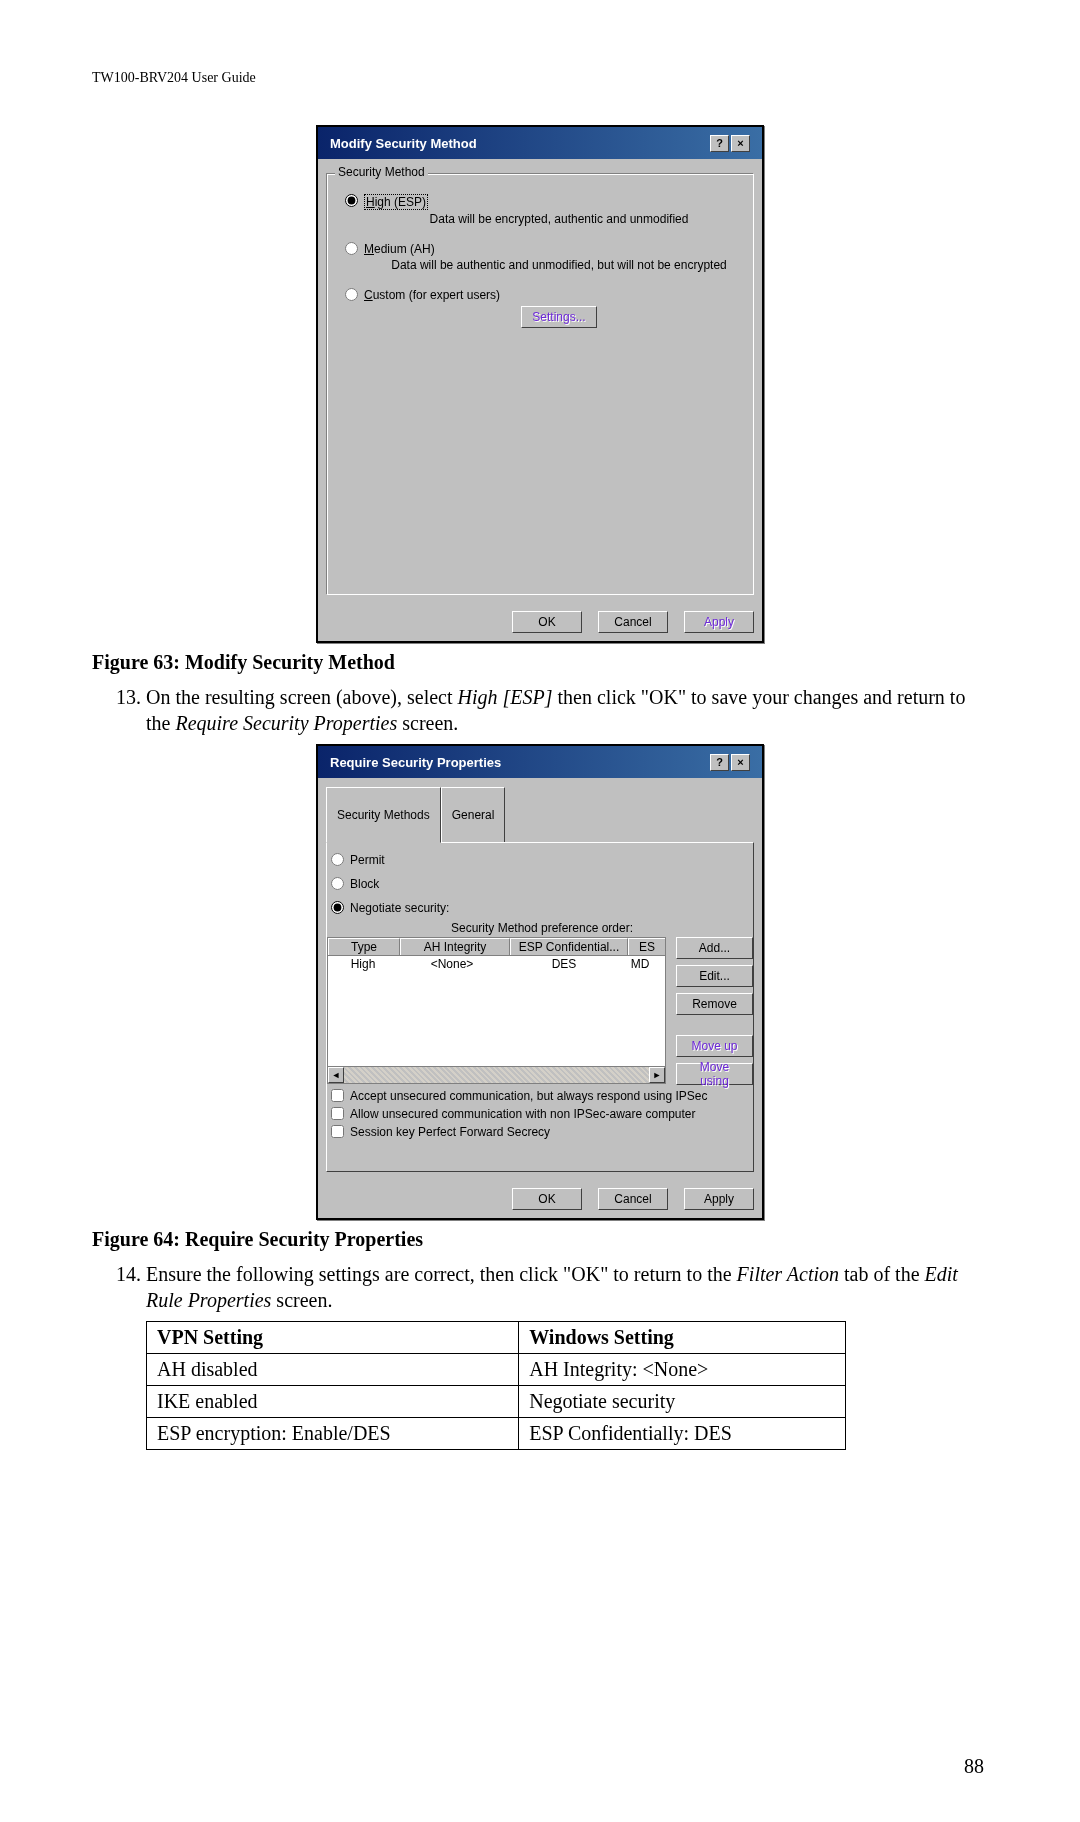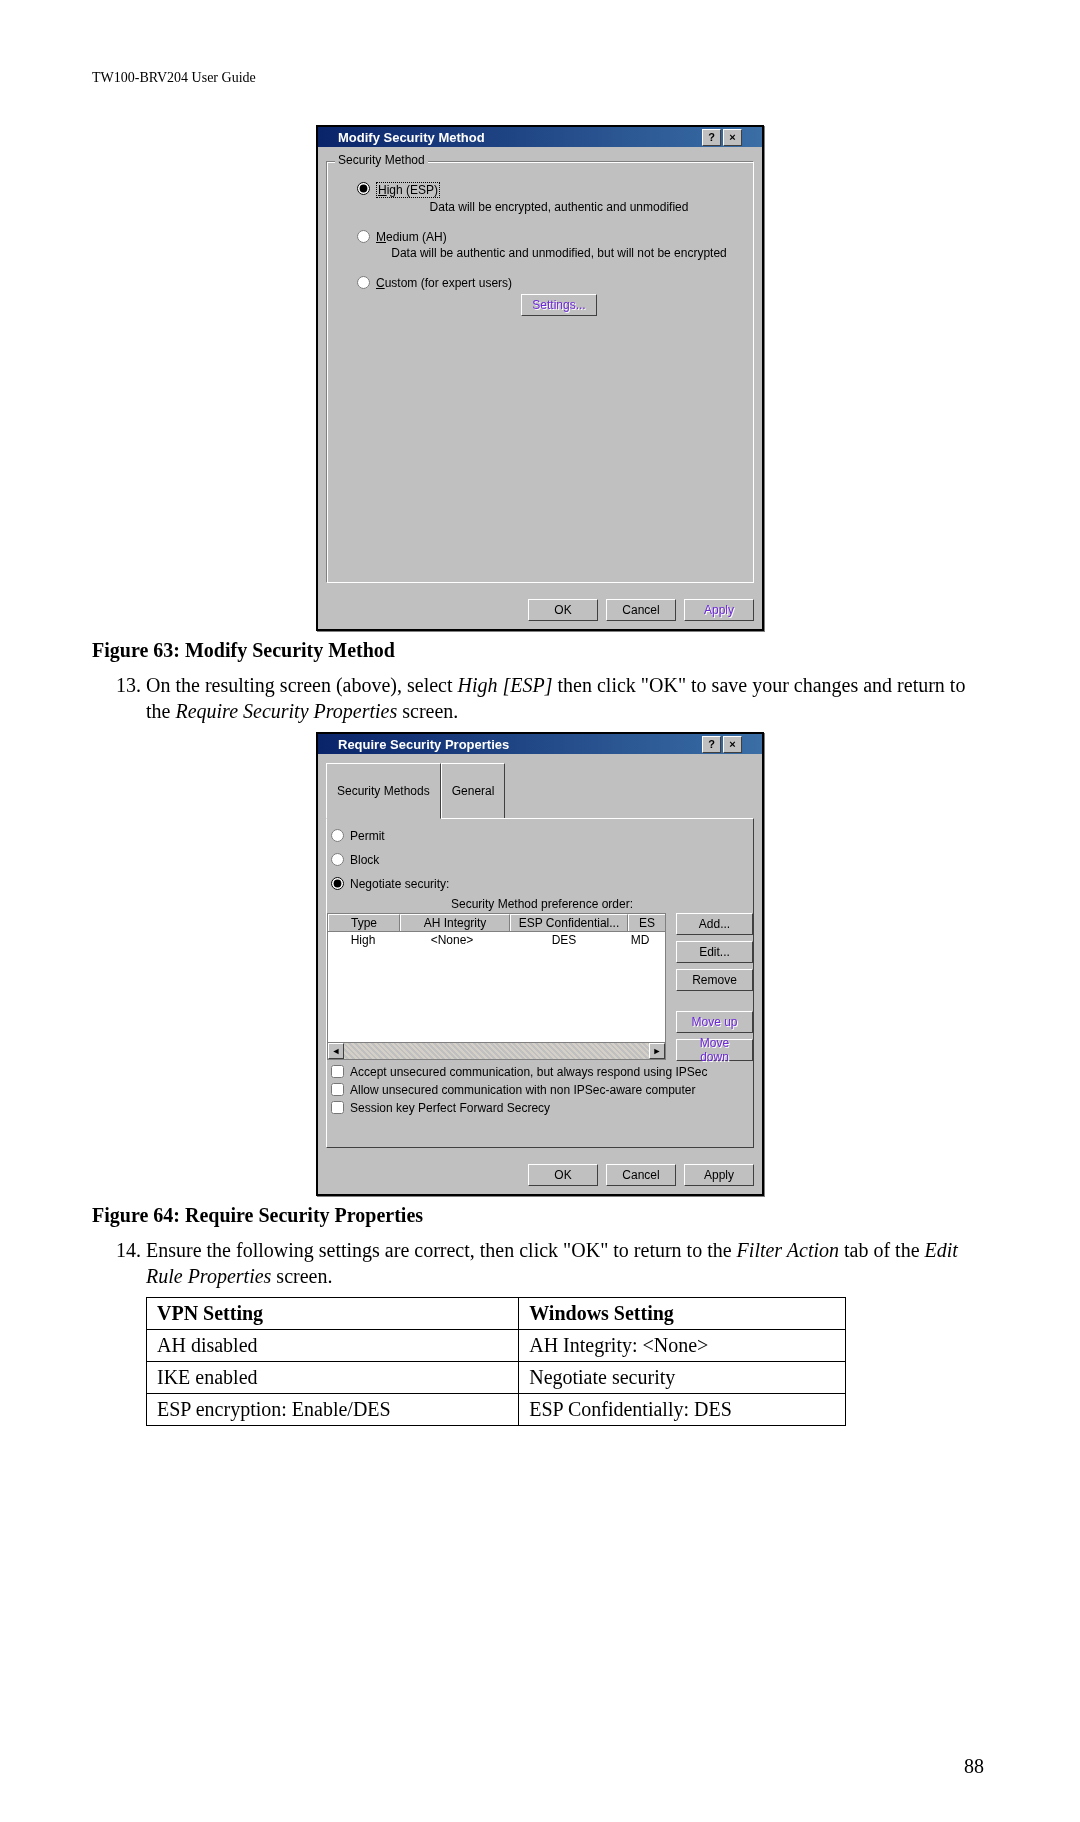--- a/index.html
+++ b/index.html
@@ -34,59 +34,59 @@
     box-sizing: border-box;
     margin: 0 auto;
     box-shadow: 1px 1px 0 #808080;
     position: relative;
   }
   .titlebar {
     background: linear-gradient(to right,#0a246a,#3a6ea5);
     color: #fff;
     font-weight: bold;
     font-size: 13px;
-    padding: 1px 20px;
-    height: 20px;
+    padding: 1px 12px;
+    height: 32px;
     display: flex;
     align-items: center;
     justify-content: space-between;
     box-sizing: border-box;
   }
   .title-btns { display:flex; gap:2px; }
   .title-btns div {
     width: 17px; height:15px; background:#c0c0c0;
     border:1px solid #fff; border-right-color:#404040; border-bottom-color:#404040;
     display:flex; align-items:center; justify-content:center;
     font-family: Arial,sans-serif; font-size:11px; font-weight:bold; color:#000;
   }
   .groupbox {
     border: 1px solid #808080; border-right-color:#fff; border-bottom-color:#fff;
     box-shadow: inset 1px 1px 0 #fff;
     margin: 14px 8px 8px 8px;
-    padding: 10px 12px;
+    padding: 10px 0;
     position: relative;
   }
   .group-label {
     position: absolute; top:-9px; left:8px; background:#c0c0c0; padding:0 3px; font-size:12px;
   }
   .radio-row { margin: 10px 0 2px 18px; display:flex; align-items:flex-start; gap:6px;}
   .radio-row input[type=radio]{margin:0; width:13px;height:13px; accent-color:#000;}
   .radio-label { font-size:12px; }
   .underline-acc { text-decoration: underline; }
   .boxed-label { border:1px dotted #000; padding:0 1px; display:inline-block;}
   .sub-desc { font-size:12px; margin-left:38px; margin-bottom:6px; }
   .win-btn {
     background:#c0c0c0;
     border:1px solid #fff; border-right-color:#404040; border-bottom-color:#404040;
     font-size:12px; padding:2px 10px; min-width:70px; text-align:center;
     font-family:inherit; cursor:default; height:22px; box-sizing:border-box;
     display:inline-flex; align-items:center; justify-content:center;
   }
   .win-btn.dis { color:#6d28d9; text-shadow:1px 1px 0 #fff;}
-  .dlg-btn-row { display:flex; justify-content:flex-end; gap:8px; padding:8px 8px 8px 0;}
+  .dlg-btn-row { display:flex; justify-content:flex-end; gap:16px; padding:8px 8px 8px 0;}
   .dlg1 { width: 448px; }
   .dlg2 { width: 448px; }
   .inner-panel { background:#c0c0c0;}
   
   .tab-strip { margin:8px 8px 0 8px; display:flex; position: relative; }
   .tab {
     border:1px solid #fff; border-right-color:#404040; border-bottom:none;
     background:#c0c0c0; padding:20px 10px; font-size:12px; position:relative; top:1px;
   }
   .tab.active{ background:#c0c0c0; z-index:2; border-bottom:1px solid #c0c0c0;}
@@ -226,21 +226,21 @@
             <div class="scroll-track"></div>
             <div class="scroll-btn">►</div>
           </div>
         </div>
         <div class="side-btns">
           <span class="win-btn">Add...</span>
           <span class="win-btn">Edit...</span>
           <span class="win-btn">Remove</span>
           <span style="height:8px;"></span>
           <span class="win-btn dis">Move up</span>
-          <span class="win-btn dis">Move down</span>
+          <span class="win-btn dis">Move using</span>
         </div>
       </div>
 
       <div class="checkbox-row">
             <input type="checkbox" style="">
             <span>Accept unsecured communication, but always respond using IPSec</span>
           </div>
       <div class="checkbox-row">
             <input type="checkbox" style="">
             <span>Allow unsecured communication with non IPSec-aware computer</span>

